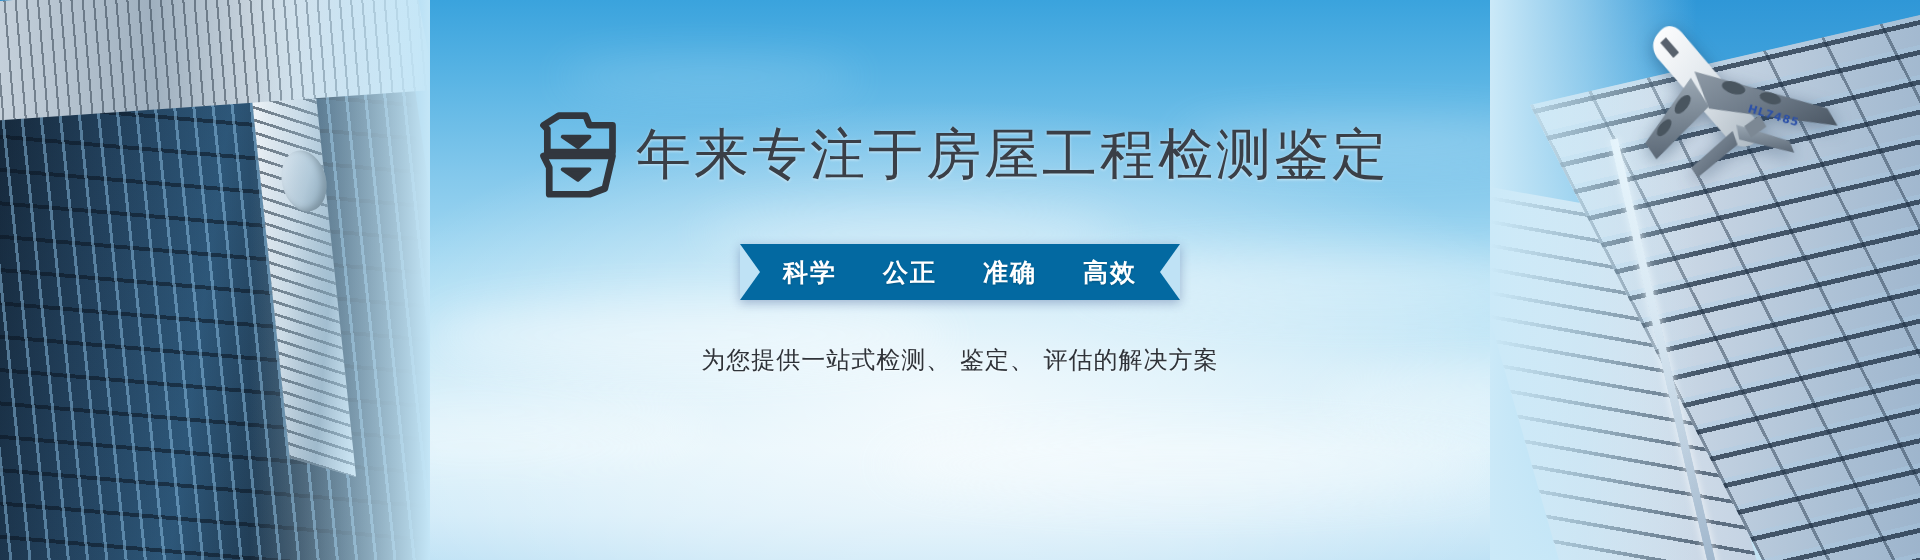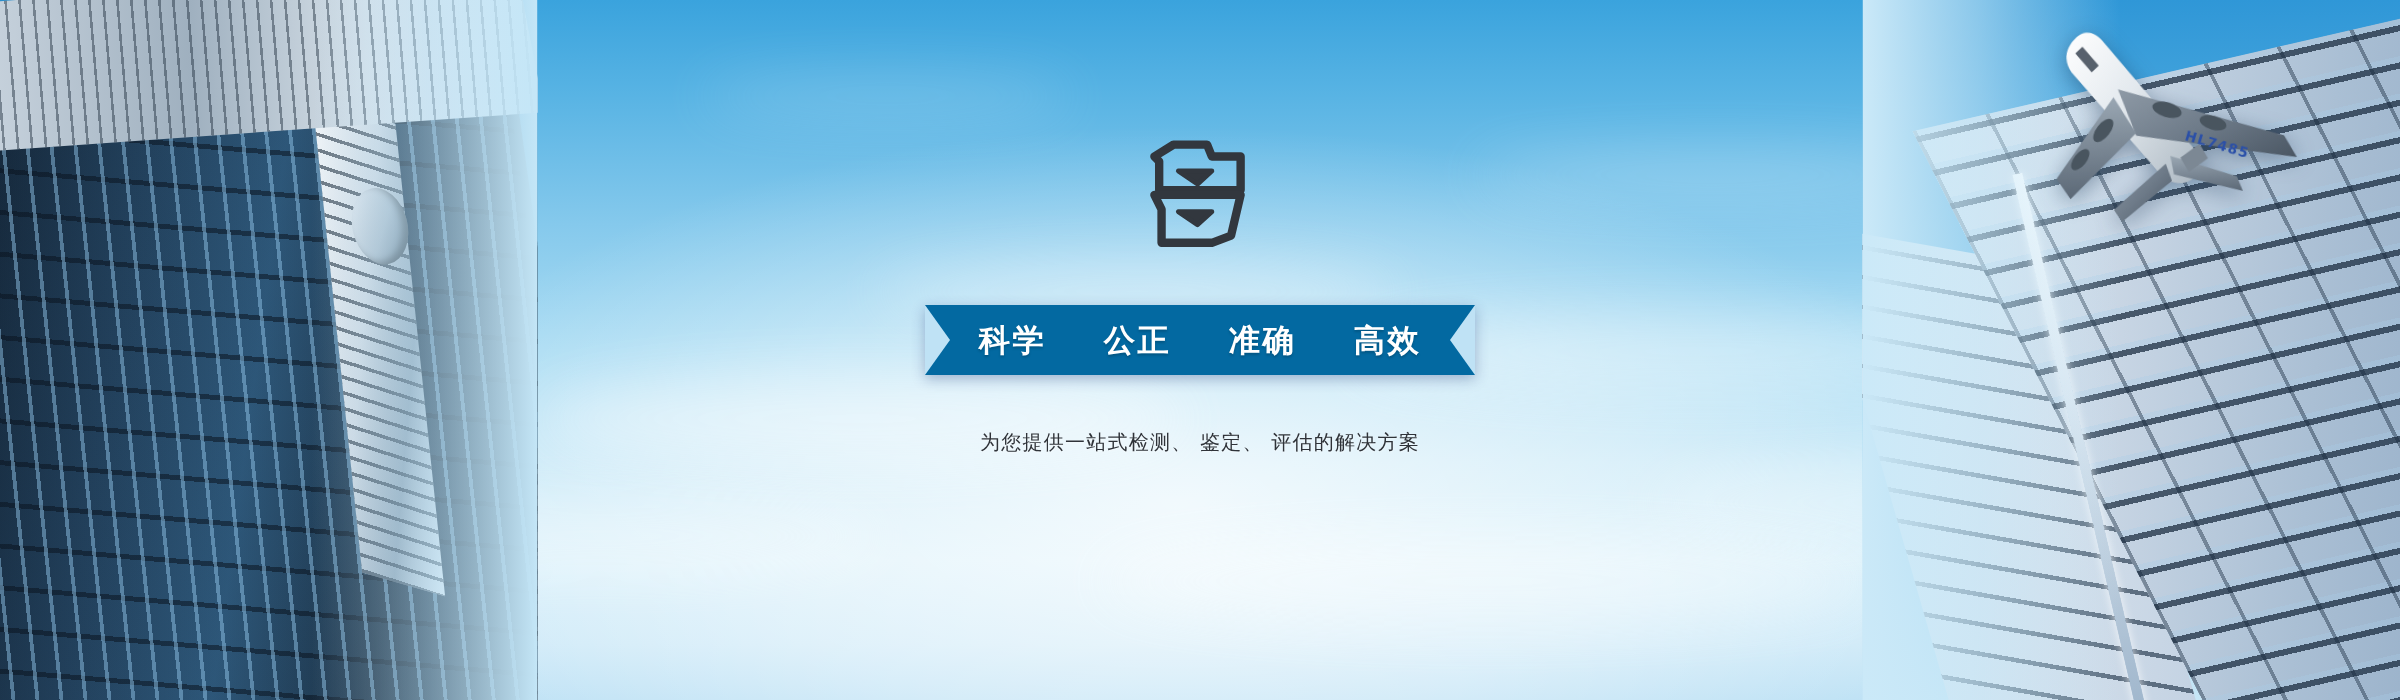--- a/index.html
+++ b/index.html
@@ -296,21 +296,21 @@
     font-size:25px; color:#ffffff; letter-spacing:2px;
     font-weight:600;
     position:relative; z-index:2;
     text-shadow:0 1px 2px rgba(0,0,0,.20);
   }
   .ribbon-word{ white-space:nowrap; }
 
   
   .subtitle{
     margin-top:44px;
-    font-size:16px;
+    font-size:24px;
     letter-spacing:1px;
     color:#2f3339;
     white-space:nowrap;
     text-shadow:0 1px 2px rgba(255,255,255,.6);
   }
 </style>
 </head>
 <body>
 
 <div class="banner">
@@ -407,20 +407,21 @@
             <path d="M14 18 L30 8 L58 8 L62 18 L86 18 L86 46 L18 46 L18 22 Z"></path>
 
             <path d="M34 30 L62 30 L50 41 Z" fill="#32373e" stroke-width="4"></path>
 
             <path d="M14 50 L76 50 L86 50 L78 84 L62 90 L20 90 L20 62 Z"></path>
 
             <path d="M34 64 L62 64 L50 75 Z" fill="#32373e" stroke-width="4"></path>
           </g>
         </svg>
       </span>
+      <span class="headline-text">年来专注于房屋工程检测鉴定</span>
     </div>
 
     <div class="ribbon">
       <div class="ribbon-inner">
         <span class="ribbon-word">科学</span>
         <span class="ribbon-word">公正</span>
         <span class="ribbon-word">准确</span>
         <span class="ribbon-word">高效</span>
       </div>
     </div>

